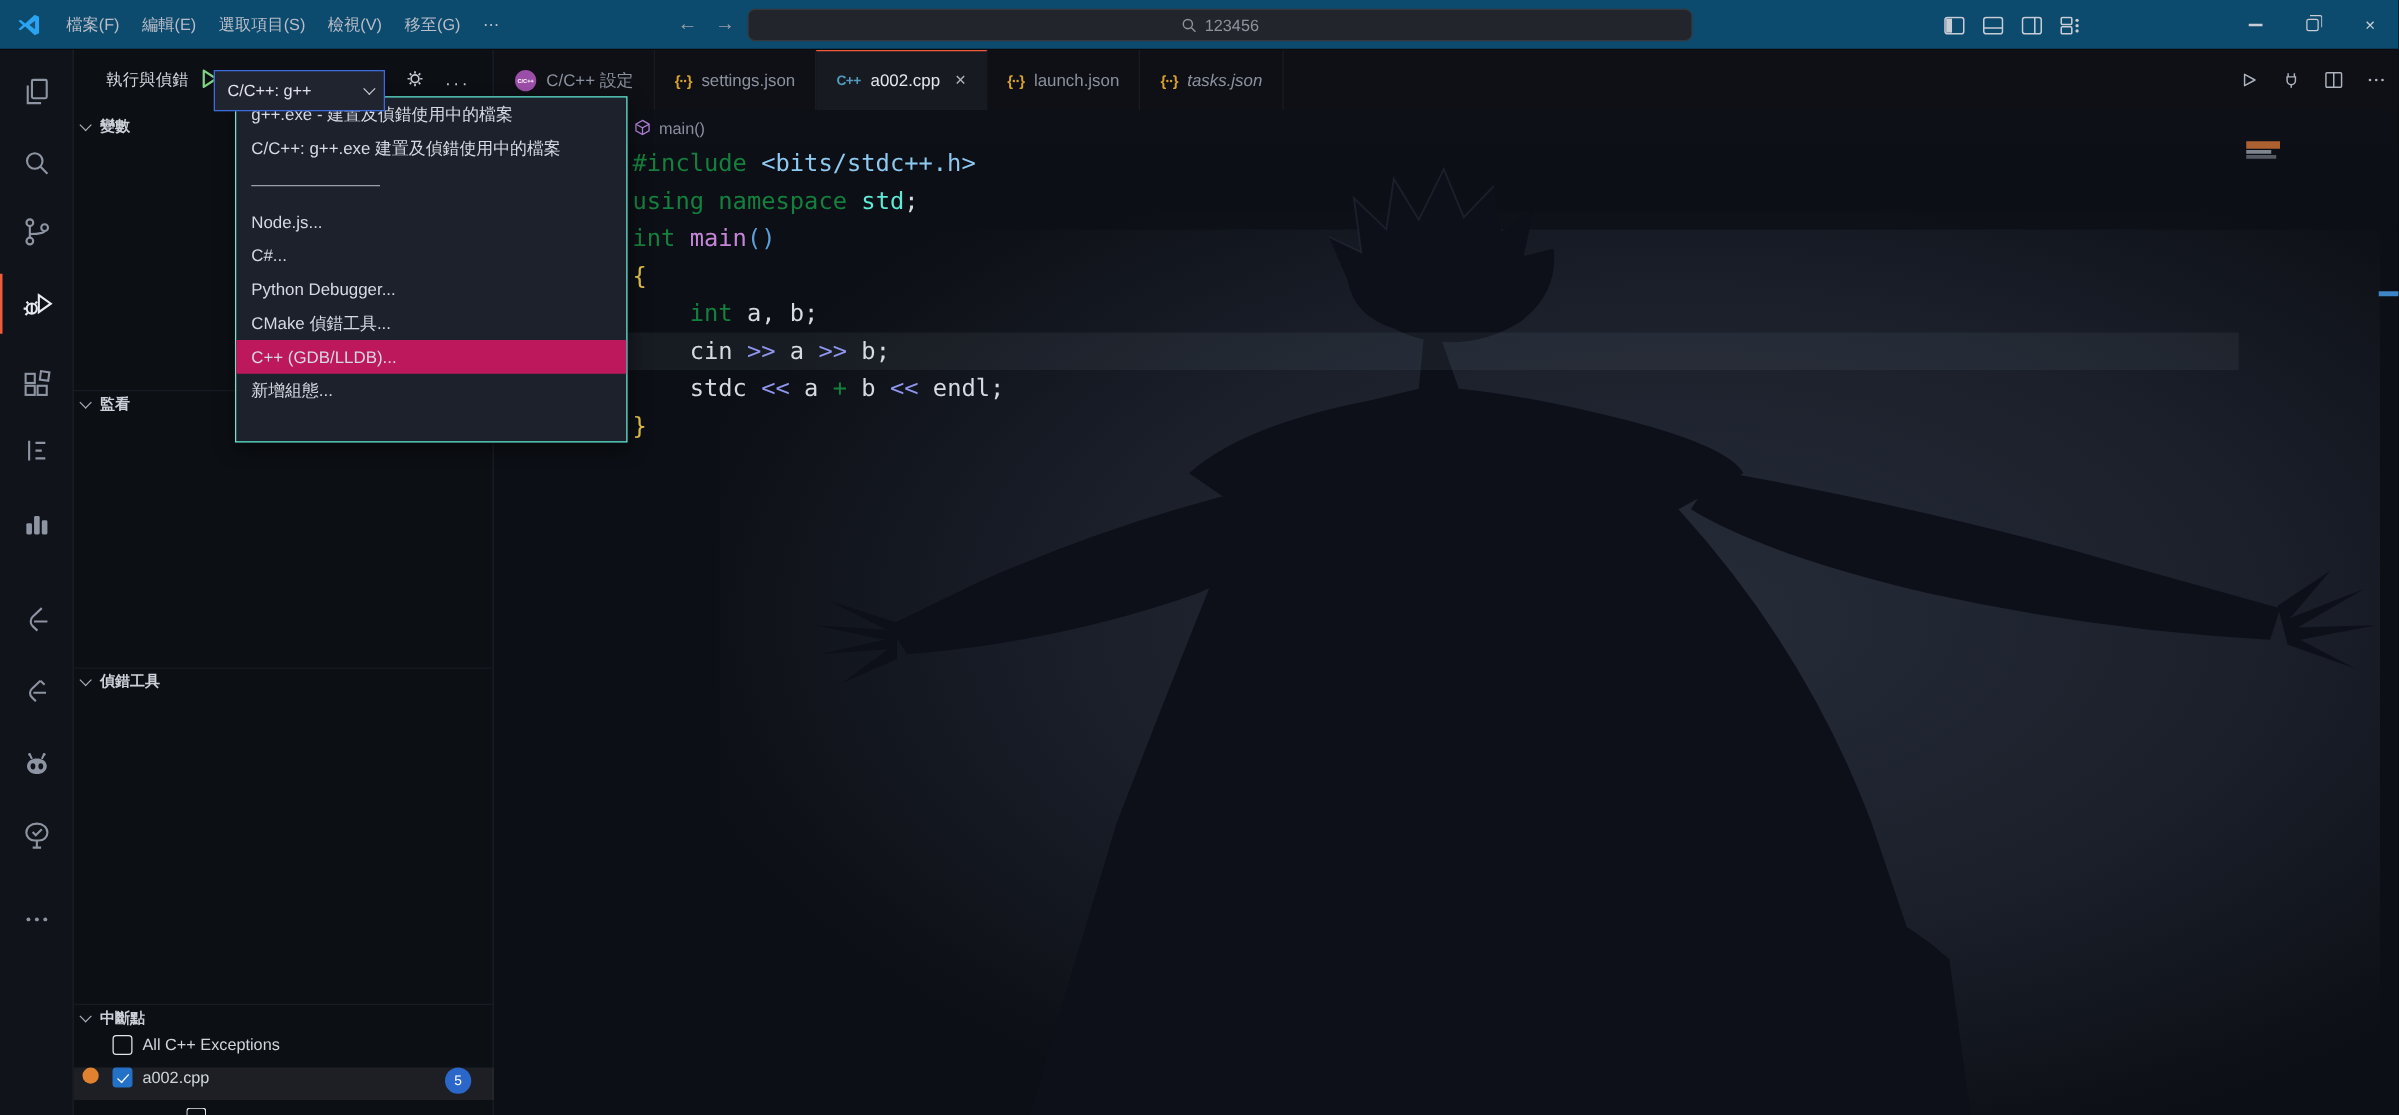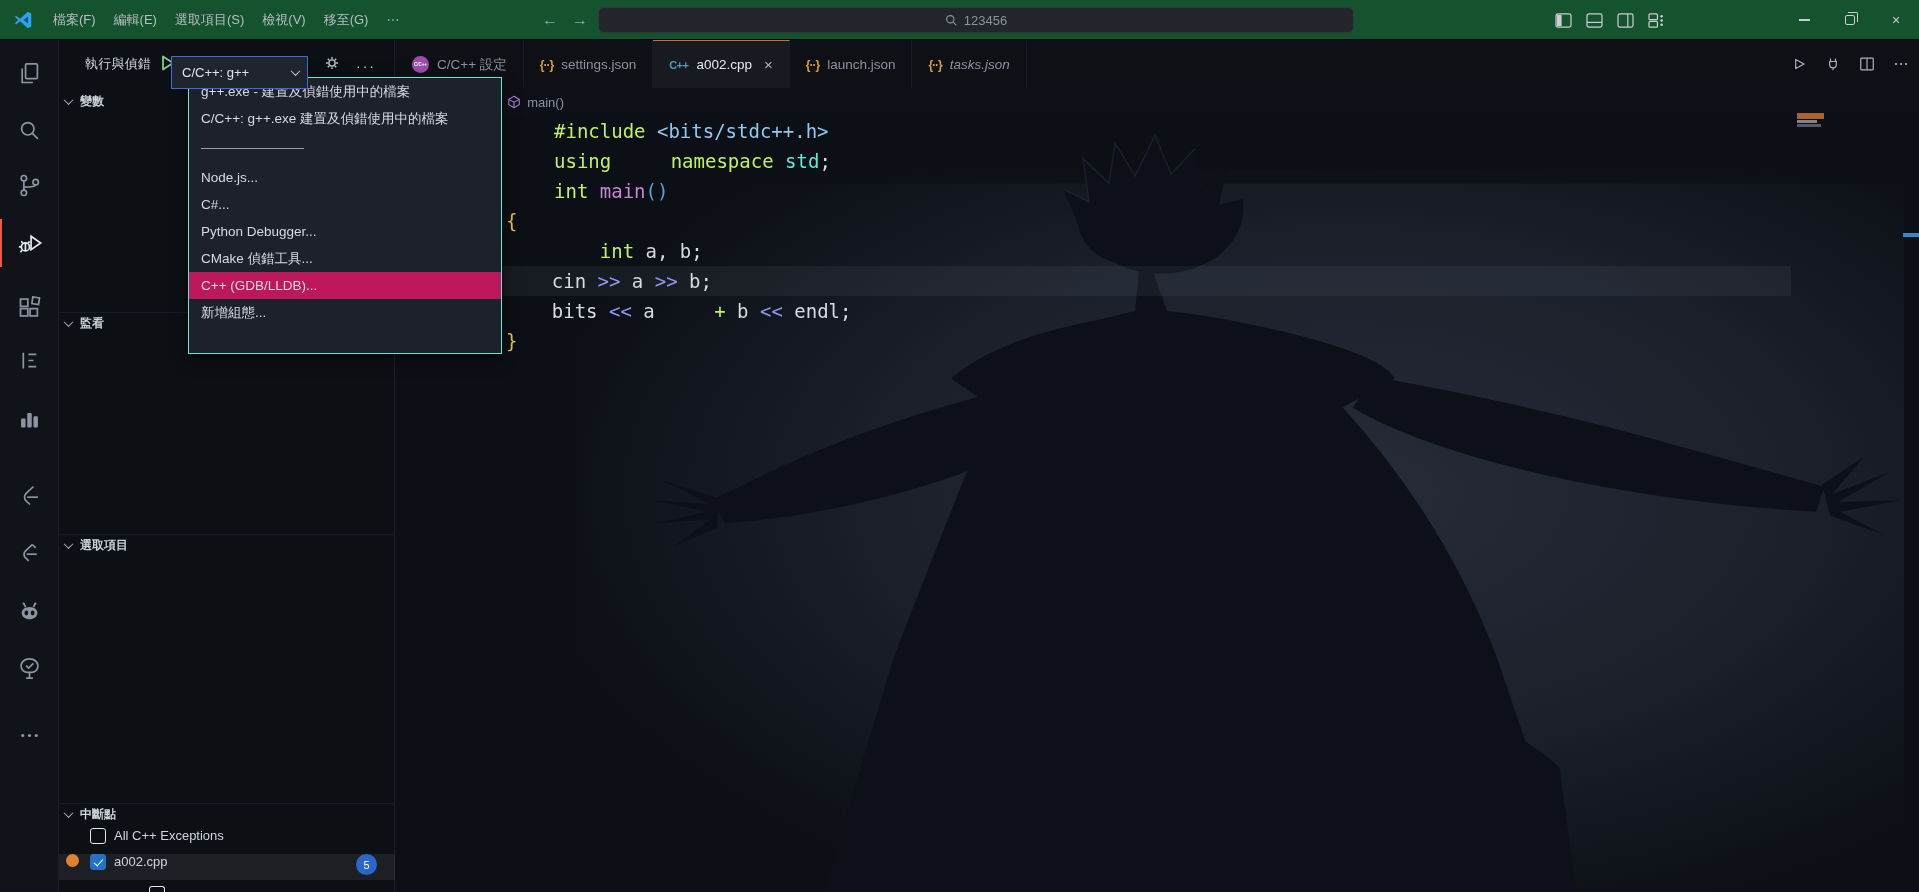--- a/index.html
+++ b/index.html
@@ -4,21 +4,21 @@
 <style>
   * { margin:0; padding:0; box-sizing:border-box; }
   html,body { background:#000; }
   .window {
     position:relative; width:1919px; height:892px; overflow:hidden;
     background:#0d1016; font-family:"Liberation Sans", sans-serif;
     color:#c6cbd4; user-select:none;
   }
   
   .titlebar { position:absolute; top:0; left:0; width:100%; height:40px;
-    background:#14532d; border-bottom:1px solid #0a0b0e; display:flex; align-items:center; z-index:20; }
+    background:#0c4a6e; border-bottom:1px solid #0a0b0e; display:flex; align-items:center; z-index:20; }
   .vscode-logo { width:22px; height:22px; margin:0 10px 0 12px; }
   .menus { display:flex; align-items:center; }
   .menu-item { padding:4px 9px; font-size:13px; color:#b9bec8; border-radius:5px; cursor:default; }
   .nav-arrow { position:absolute; top:8px; width:24px; height:24px; font-size:16px; color:#9aa0ab;
     display:flex; align-items:center; justify-content:center; }
   #nav-back { left:538px; } #nav-fwd { left:568px; }
   .search-box { position:absolute; left:598px; top:7px; width:756px; height:26px;
     background:#22252c; border:1px solid #35383f; border-radius:6px;
     display:flex; align-items:center; justify-content:center; font-size:13px; color:#8d929c; }
   .search-box svg { margin-right:6px; }
@@ -82,21 +82,21 @@
   .breadcrumb { position:absolute; top:48px; left:0; right:0; height:28px; display:flex; align-items:center;
     padding-left:41px; font-size:13px; color:#8a90a0; gap:6px; background:transparent; z-index:2; }
   .crumb-sep { font-size:14px; color:#767c8a; }
   .cube-icon { width:14px; height:14px; }
   .editor { position:absolute; top:76px; left:0; right:0; bottom:0; }
   .wallpaper { position:absolute; top:0; left:0; width:100%; height:100%; z-index:0; }
   .code { position:absolute; top:0; left:0; z-index:1; font-family:"DejaVu Sans Mono", monospace;
     font-size:19px; line-height:30px; }
   .code-line { white-space:pre; padding-left:110px; width:1395px; }
   .code-line.current { background:rgba(140,150,170,.09); }
-  .tk-kw { color:#bef264;margin-left:48px; } .tk-kw2 { color:#5eead4; } .tk-inc { color:#8ec9f2; }
+  .tk-kw { color:#15803d; } .tk-kw2 { color:#5eead4; } .tk-inc { color:#8ec9f2; }
   .tk-fn { color:#c586d6; } .tk-pr { color:#5c9fd8; } .tk-br { color:#e3c24b; }
   .tk-op { color:#9096ee; } .tk-pl { color:#d6dae2; }
   .watermark { position:absolute; left:1401px; top:73px; z-index:2; opacity:.9; }
   .watermark div { margin-bottom:1px; }
   .wm1 { width:27px; height:6px; background:#c06a33; }
   .wm2 { width:20px; height:3px; background:#8c929c; }
   .wm3 { width:24px; height:3px; background:#5d636e; }
   .ruler-marker { position:absolute; right:0; top:193px; width:16px; height:4px; background:#3d85c6; z-index:2; }
   
   .combo { position:absolute; left:171px; top:16px; width:137px; height:33px; z-index:61;
@@ -272,21 +272,21 @@
       <div class="section sec-1">
         <span class="chev"></span>
         <span class="lbl">變數</span>
       </div>
       <div class="section sec-2">
         <span class="chev"></span>
         <span class="lbl">監看</span>
       </div>
       <div class="section sec-3">
         <span class="chev"></span>
-        <span class="lbl">選取項目</span>
+        <span class="lbl">偵錯工具</span>
       </div>
       <div class="section sec-4">
         <span class="chev"></span>
         <span class="lbl">中斷點</span>
       </div>
       <div class="bp-rows">
           <div class="bp-row">
             <span class="cb"></span>
             <span class="bp-label">All C++ Exceptions</span>
           </div>
@@ -376,21 +376,21 @@
           </g>
           <path d="M668 76 L694 89 L688 44 L714 70 L720 28 L740 62 L760 20 L776 60 L800 34" fill="none" stroke="#2a3040" stroke-width="1.5" opacity=".5"></path>
         </svg>
         <div class="code">
             <div class="code-line"><span class="tk-kw">#include</span><span class="tk-pl"> </span><span class="tk-inc">&lt;bits/stdc++.h&gt;</span></div>
             <div class="code-line"><span class="tk-kw">using</span><span class="tk-pl"> </span><span class="tk-kw">namespace</span><span class="tk-pl"> </span><span class="tk-kw2">std</span><span class="tk-pl">;</span></div>
             <div class="code-line"><span class="tk-kw">int</span><span class="tk-pl"> </span><span class="tk-fn">main</span><span class="tk-pr">()</span></div>
             <div class="code-line"><span class="tk-br">{</span></div>
             <div class="code-line"><span class="tk-pl">    </span><span class="tk-kw">int</span><span class="tk-pl"> a, b;</span></div>
             <div class="code-line current"><span class="tk-pl">    cin </span><span class="tk-op">&gt;&gt;</span><span class="tk-pl"> a </span><span class="tk-op">&gt;&gt;</span><span class="tk-pl"> b;</span></div>
-            <div class="code-line"><span class="tk-pl">    bits </span><span class="tk-op">&lt;&lt;</span><span class="tk-pl"> a </span><span class="tk-kw">+</span><span class="tk-pl"> b </span><span class="tk-op">&lt;&lt;</span><span class="tk-pl"> endl;</span></div>
+            <div class="code-line"><span class="tk-pl">    stdc </span><span class="tk-op">&lt;&lt;</span><span class="tk-pl"> a </span><span class="tk-kw">+</span><span class="tk-pl"> b </span><span class="tk-op">&lt;&lt;</span><span class="tk-pl"> endl;</span></div>
             <div class="code-line"><span class="tk-br">}</span></div>
           </div>
       </div>
 
       <div class="watermark">
         <div class="wm1"></div>
           <div class="wm2"></div>
           <div class="wm3"></div>
       </div>
       <div class="ruler-marker"></div>

